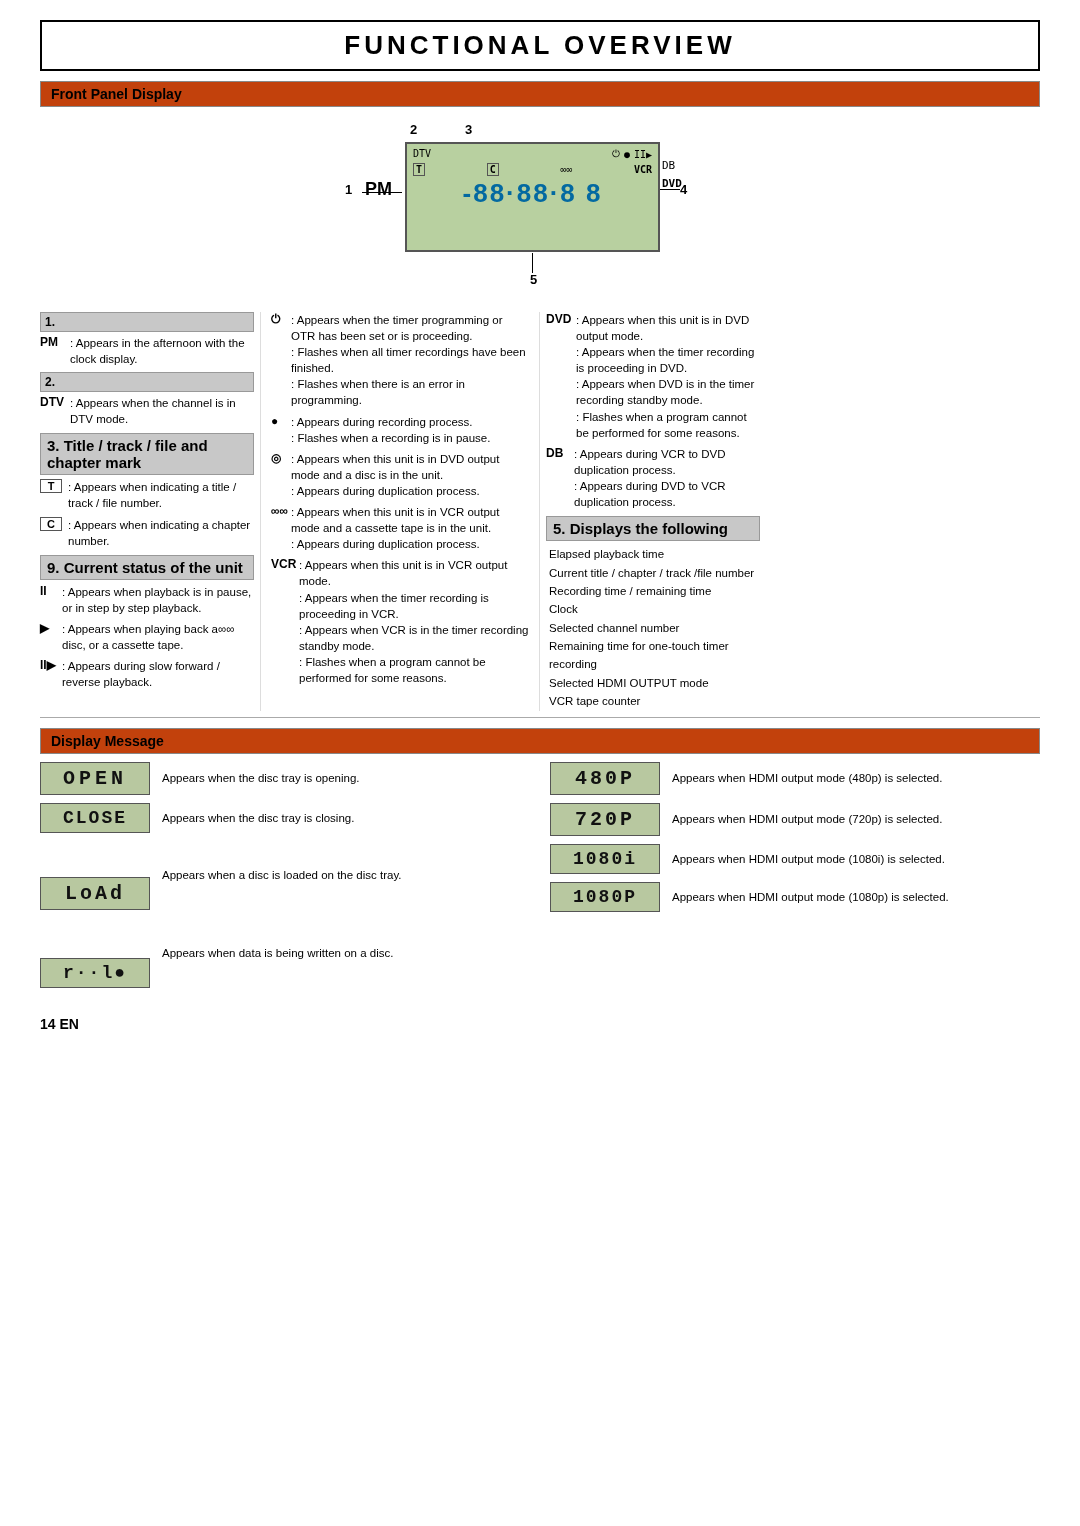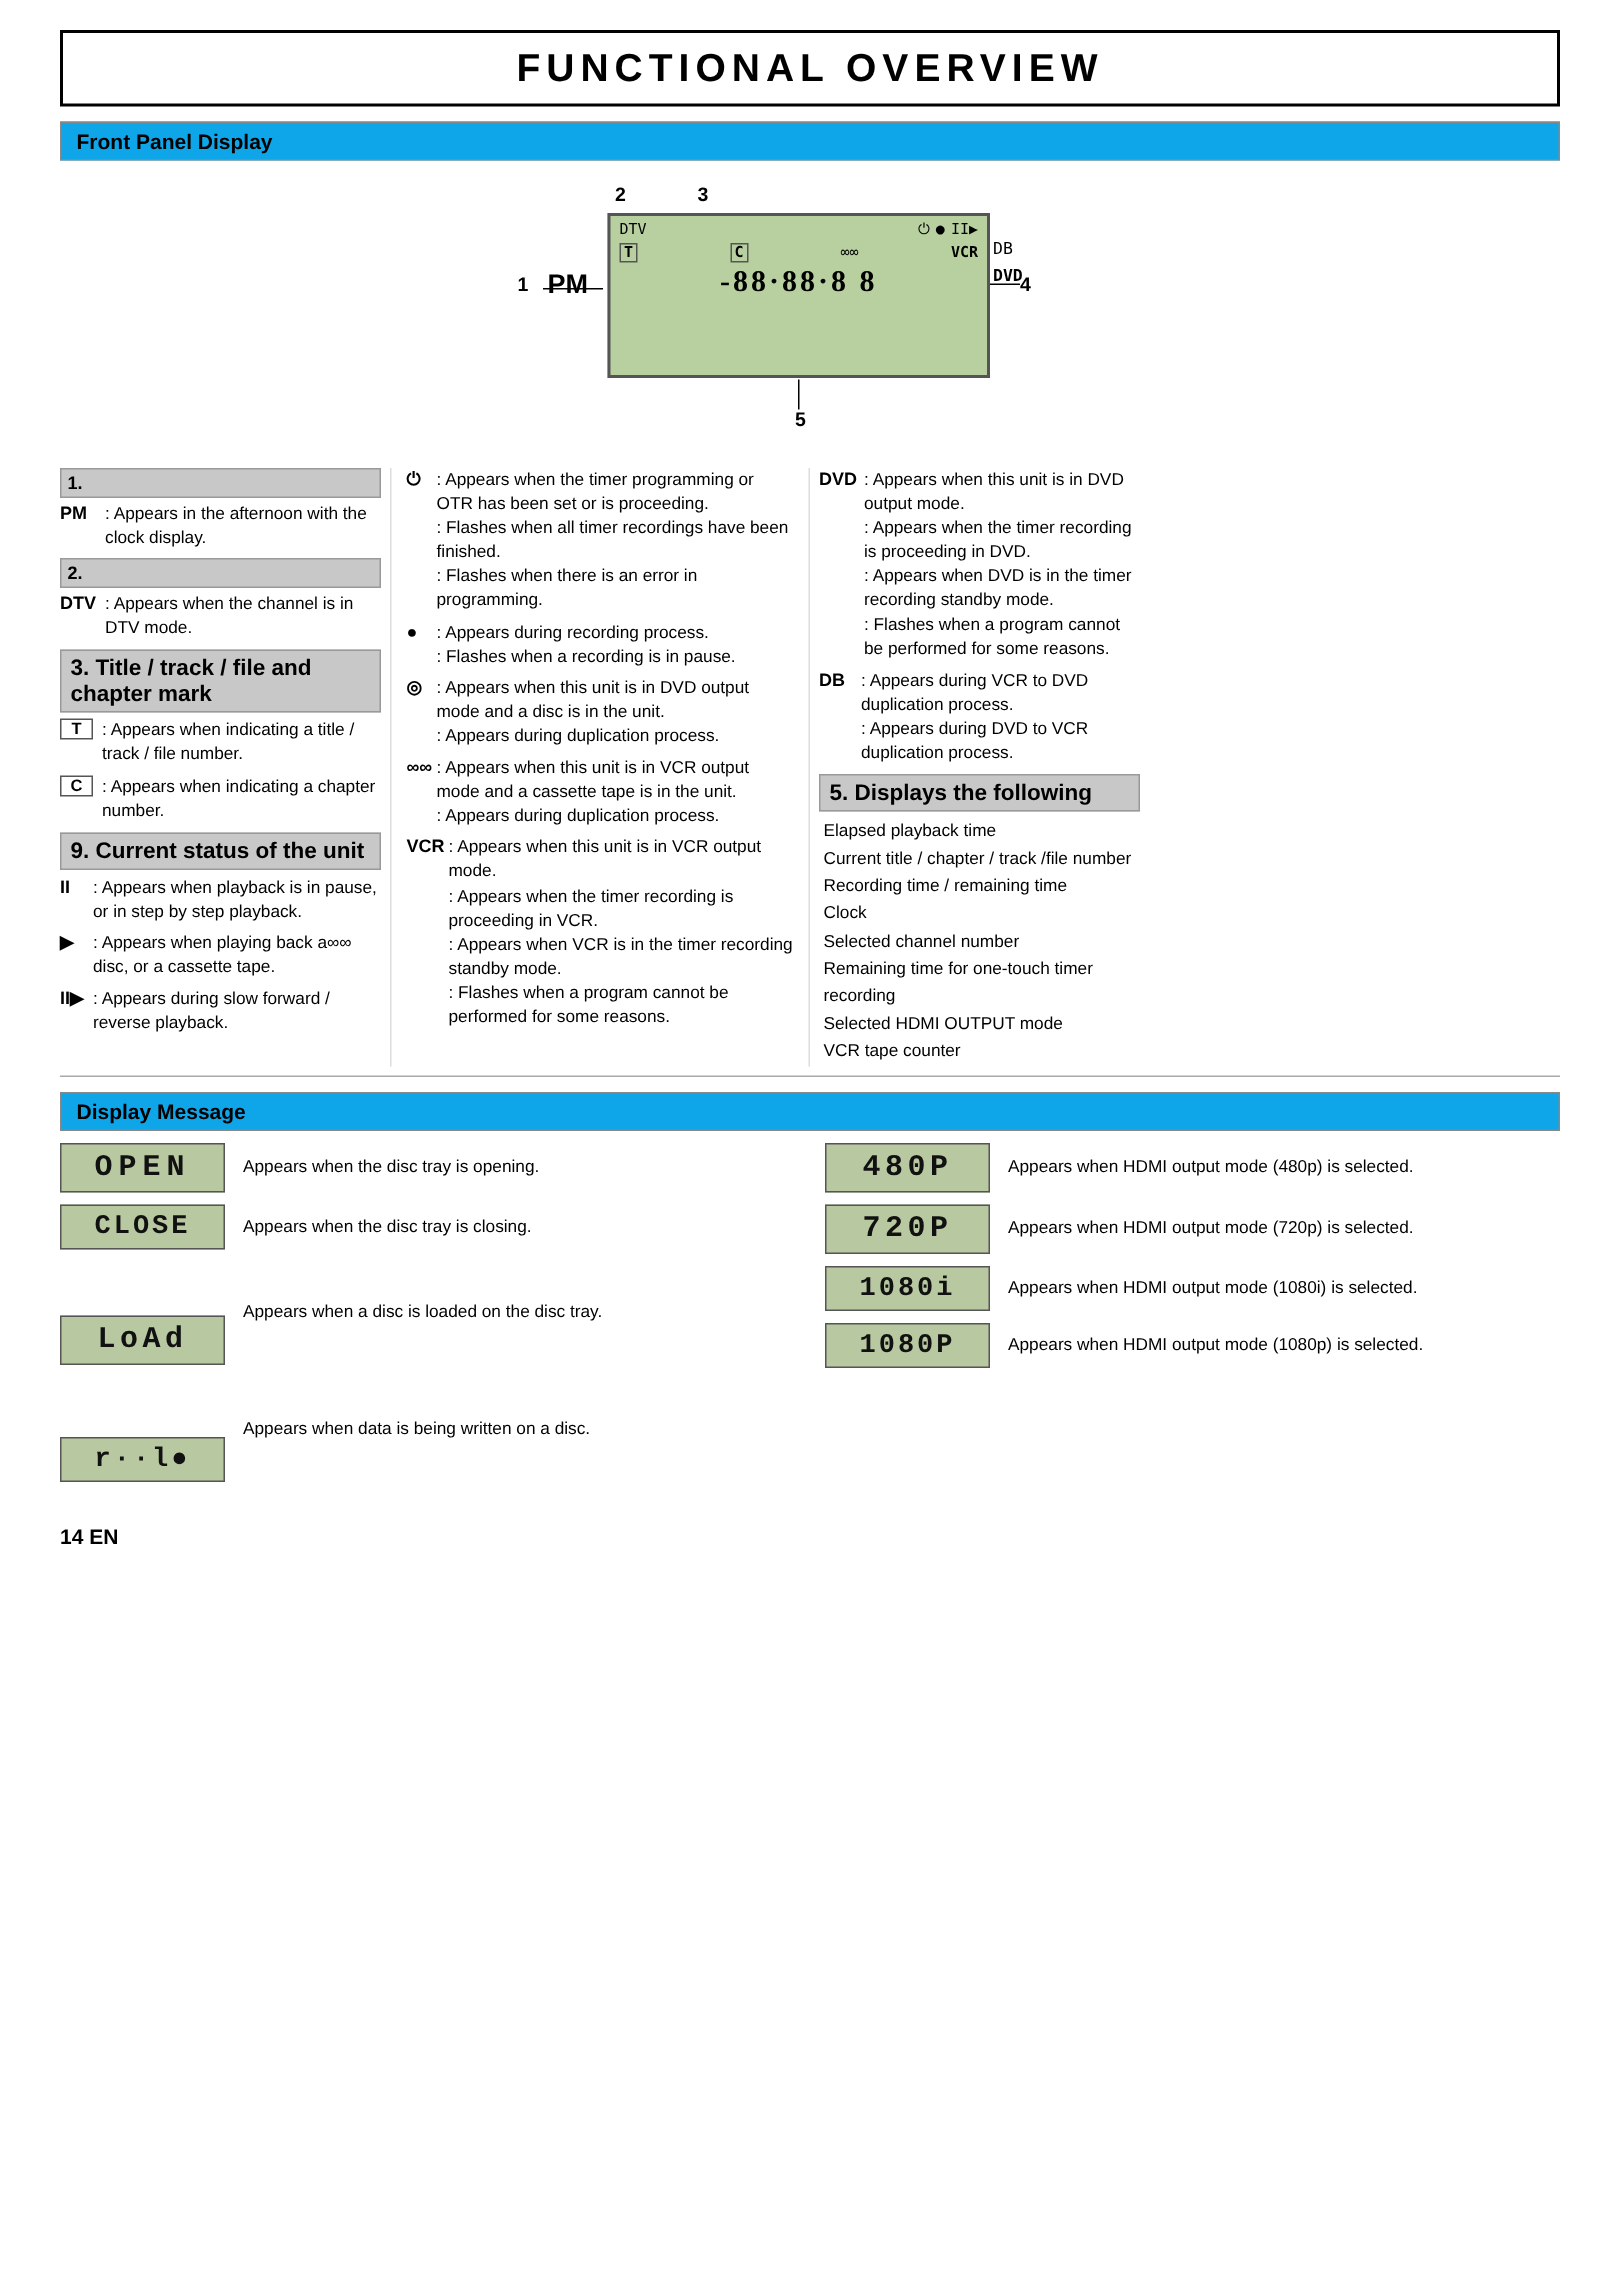--- a/index.html
+++ b/index.html
@@ -17,21 +17,21 @@
       text-align: center;
       font-size: 26px;
       font-weight: bold;
       letter-spacing: 4px;
       border: 2px solid #000;
       padding: 8px 0;
       margin-bottom: 10px;
     }
 
     .section-header {
-      background: #0ea5e9;
+      background: #c2410c;
       border: 1px solid #888;
       padding: 4px 10px;
       font-size: 14px;
       font-weight: bold;
       margin-bottom: 8px;
     }
 
     .display-diagram-area {
       display: flex;
       justify-content: center;
@@ -175,21 +175,21 @@
         </span>
       </div>
 
       <div style="display:flex; justify-content:space-between; align-items:center; font-size:10px; font-family:monospace; margin-bottom:2px;">
         <span style="font-weight:bold; border:1px solid #555; padding:0 2px;">T</span>
         <span style="font-weight:bold; border:1px solid #555; padding:0 2px;">C</span>
         <span>∞∞</span>
         <span style="font-weight:bold;">VCR</span>
       </div>
 
-      <div style="font-family:Liberation Serif, serif; font-size:20px; font-weight:bold; letter-spacing:2px; color:#000000; text-align:center;">
+      <div style="font-family:Liberation Sans, sans-serif; font-size:26px; font-weight:bold; letter-spacing:2px; color:#0369a1; text-align:center;">
         -88·88·8 8
       </div>
     </div>
 
     <div style="position:absolute; left:372px; top:40px; font-size:11px; font-family:monospace; line-height:1.6;">
       <div>DB</div>
       <div style="font-weight:bold;">DVD</div>
     </div>
 
     <div style="position:absolute; left:370px; top:72px; width:20px; height:1px; background:#000;"></div>

